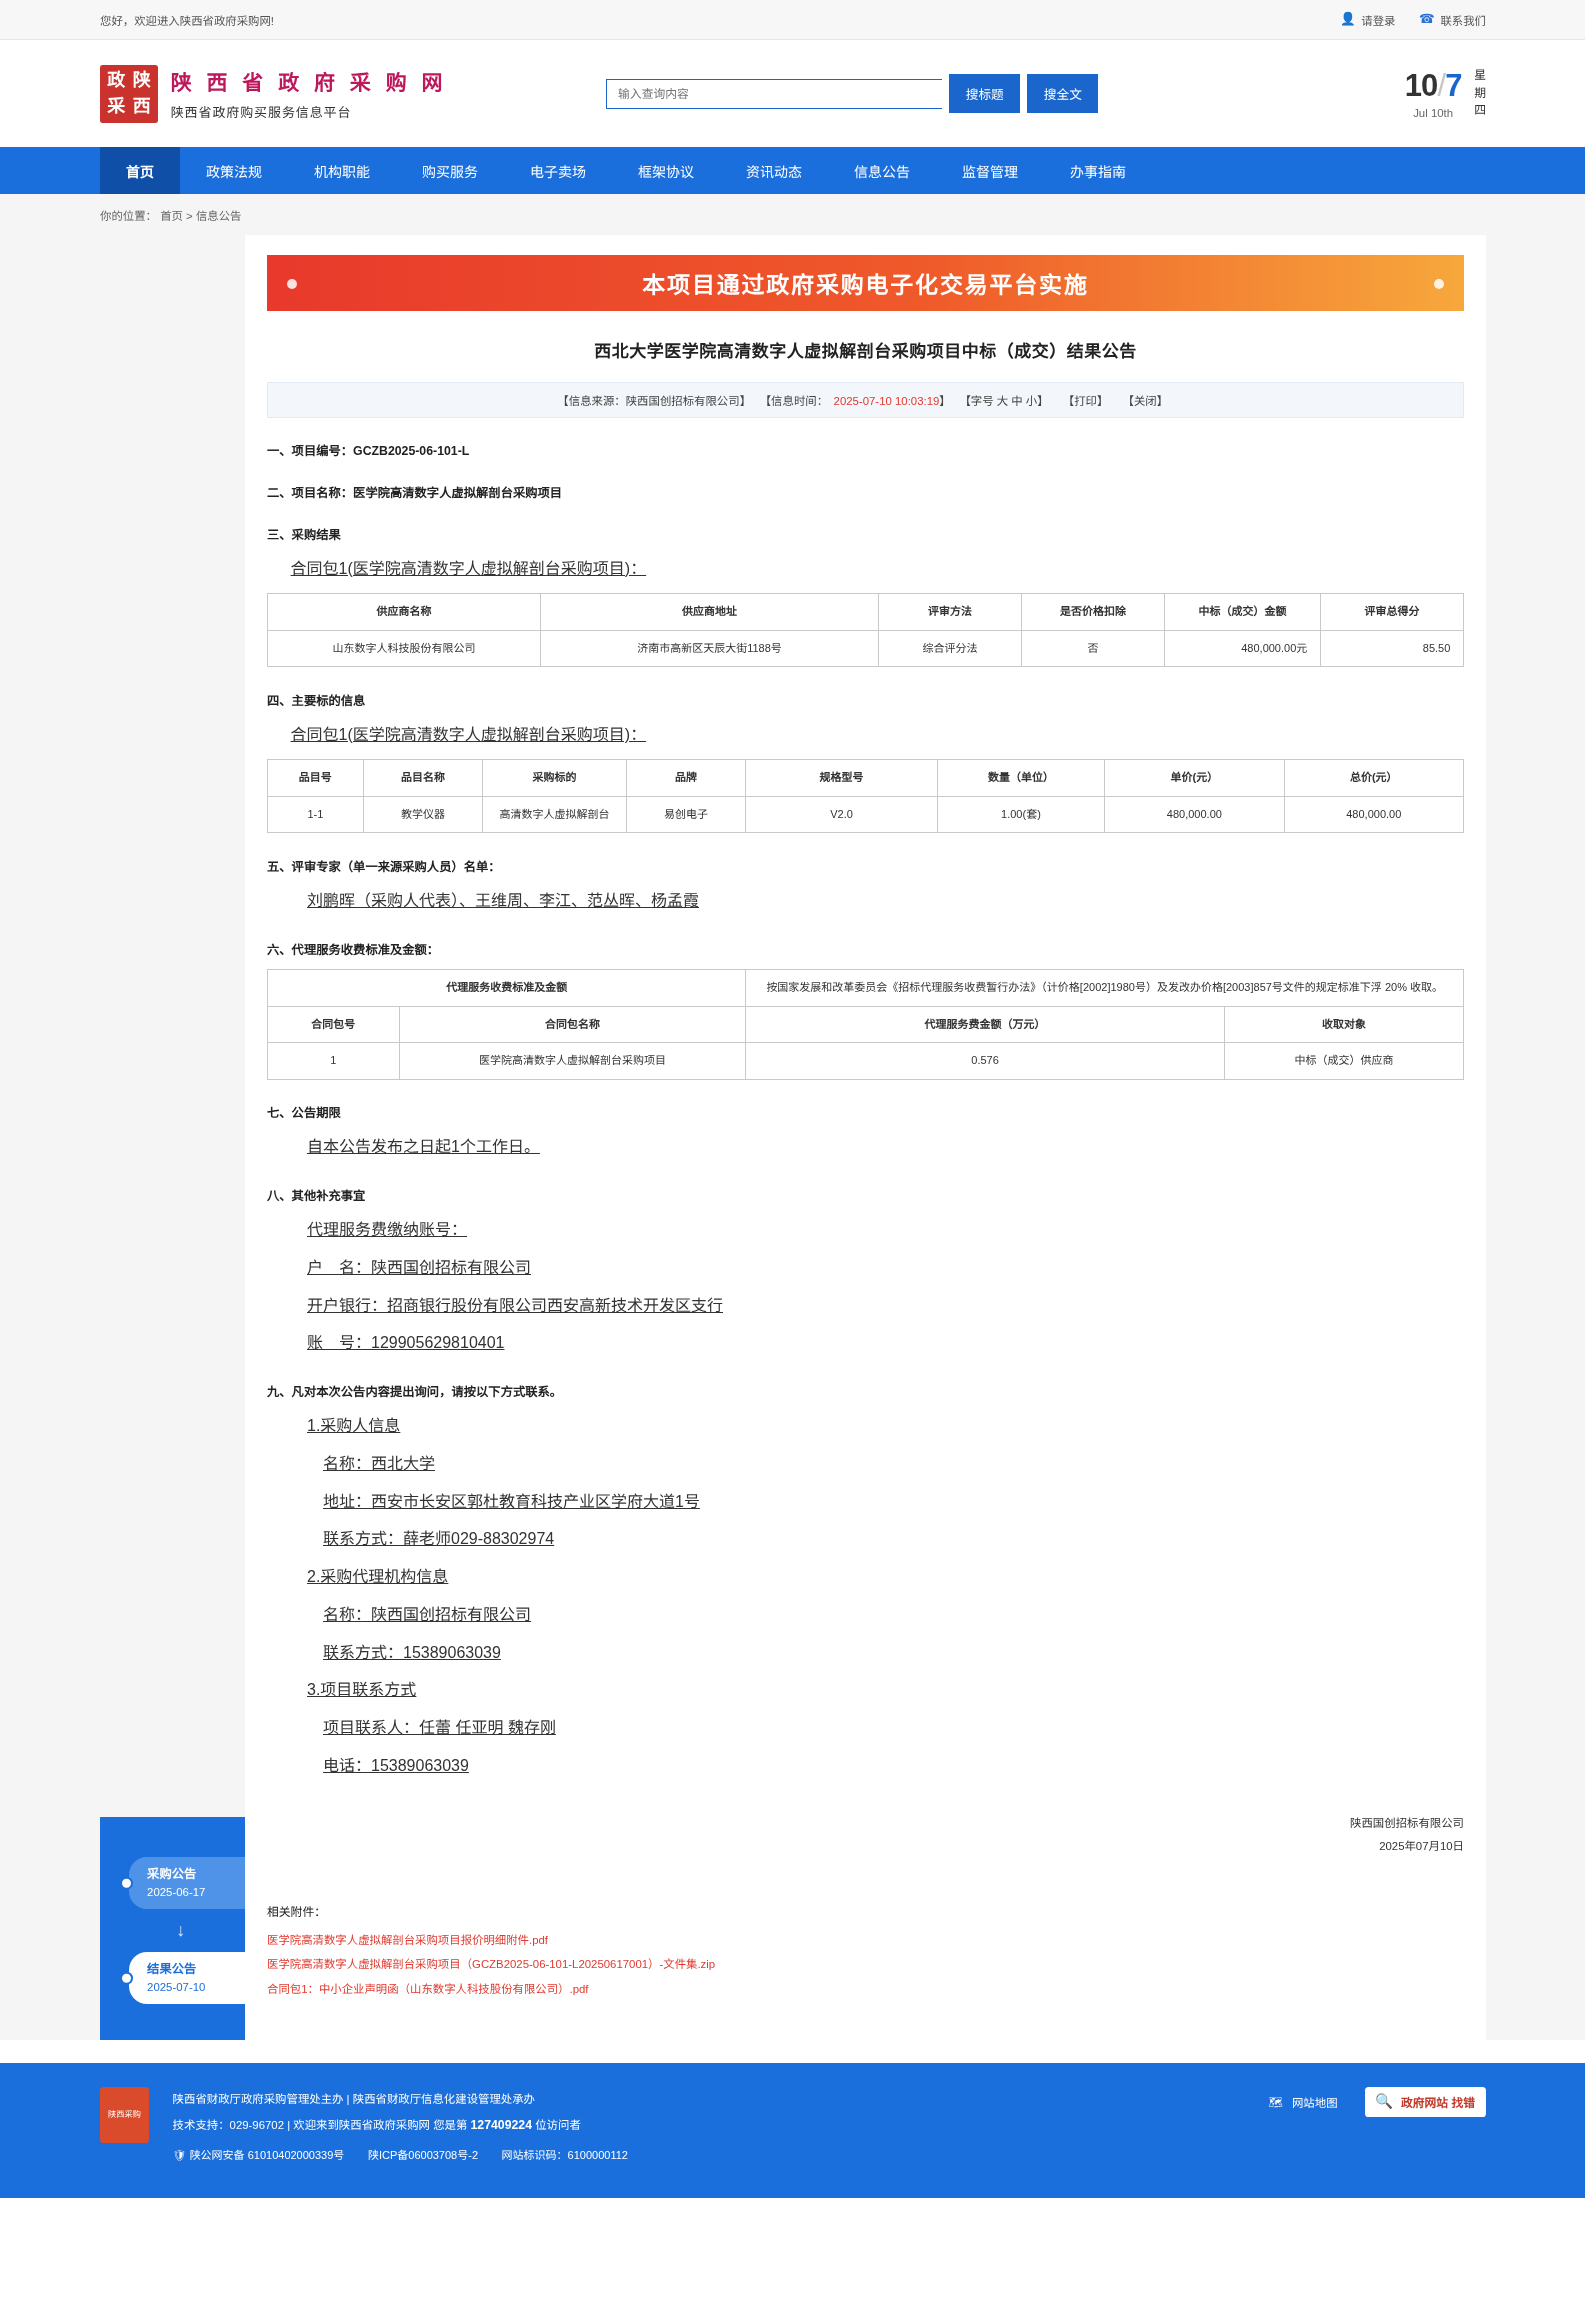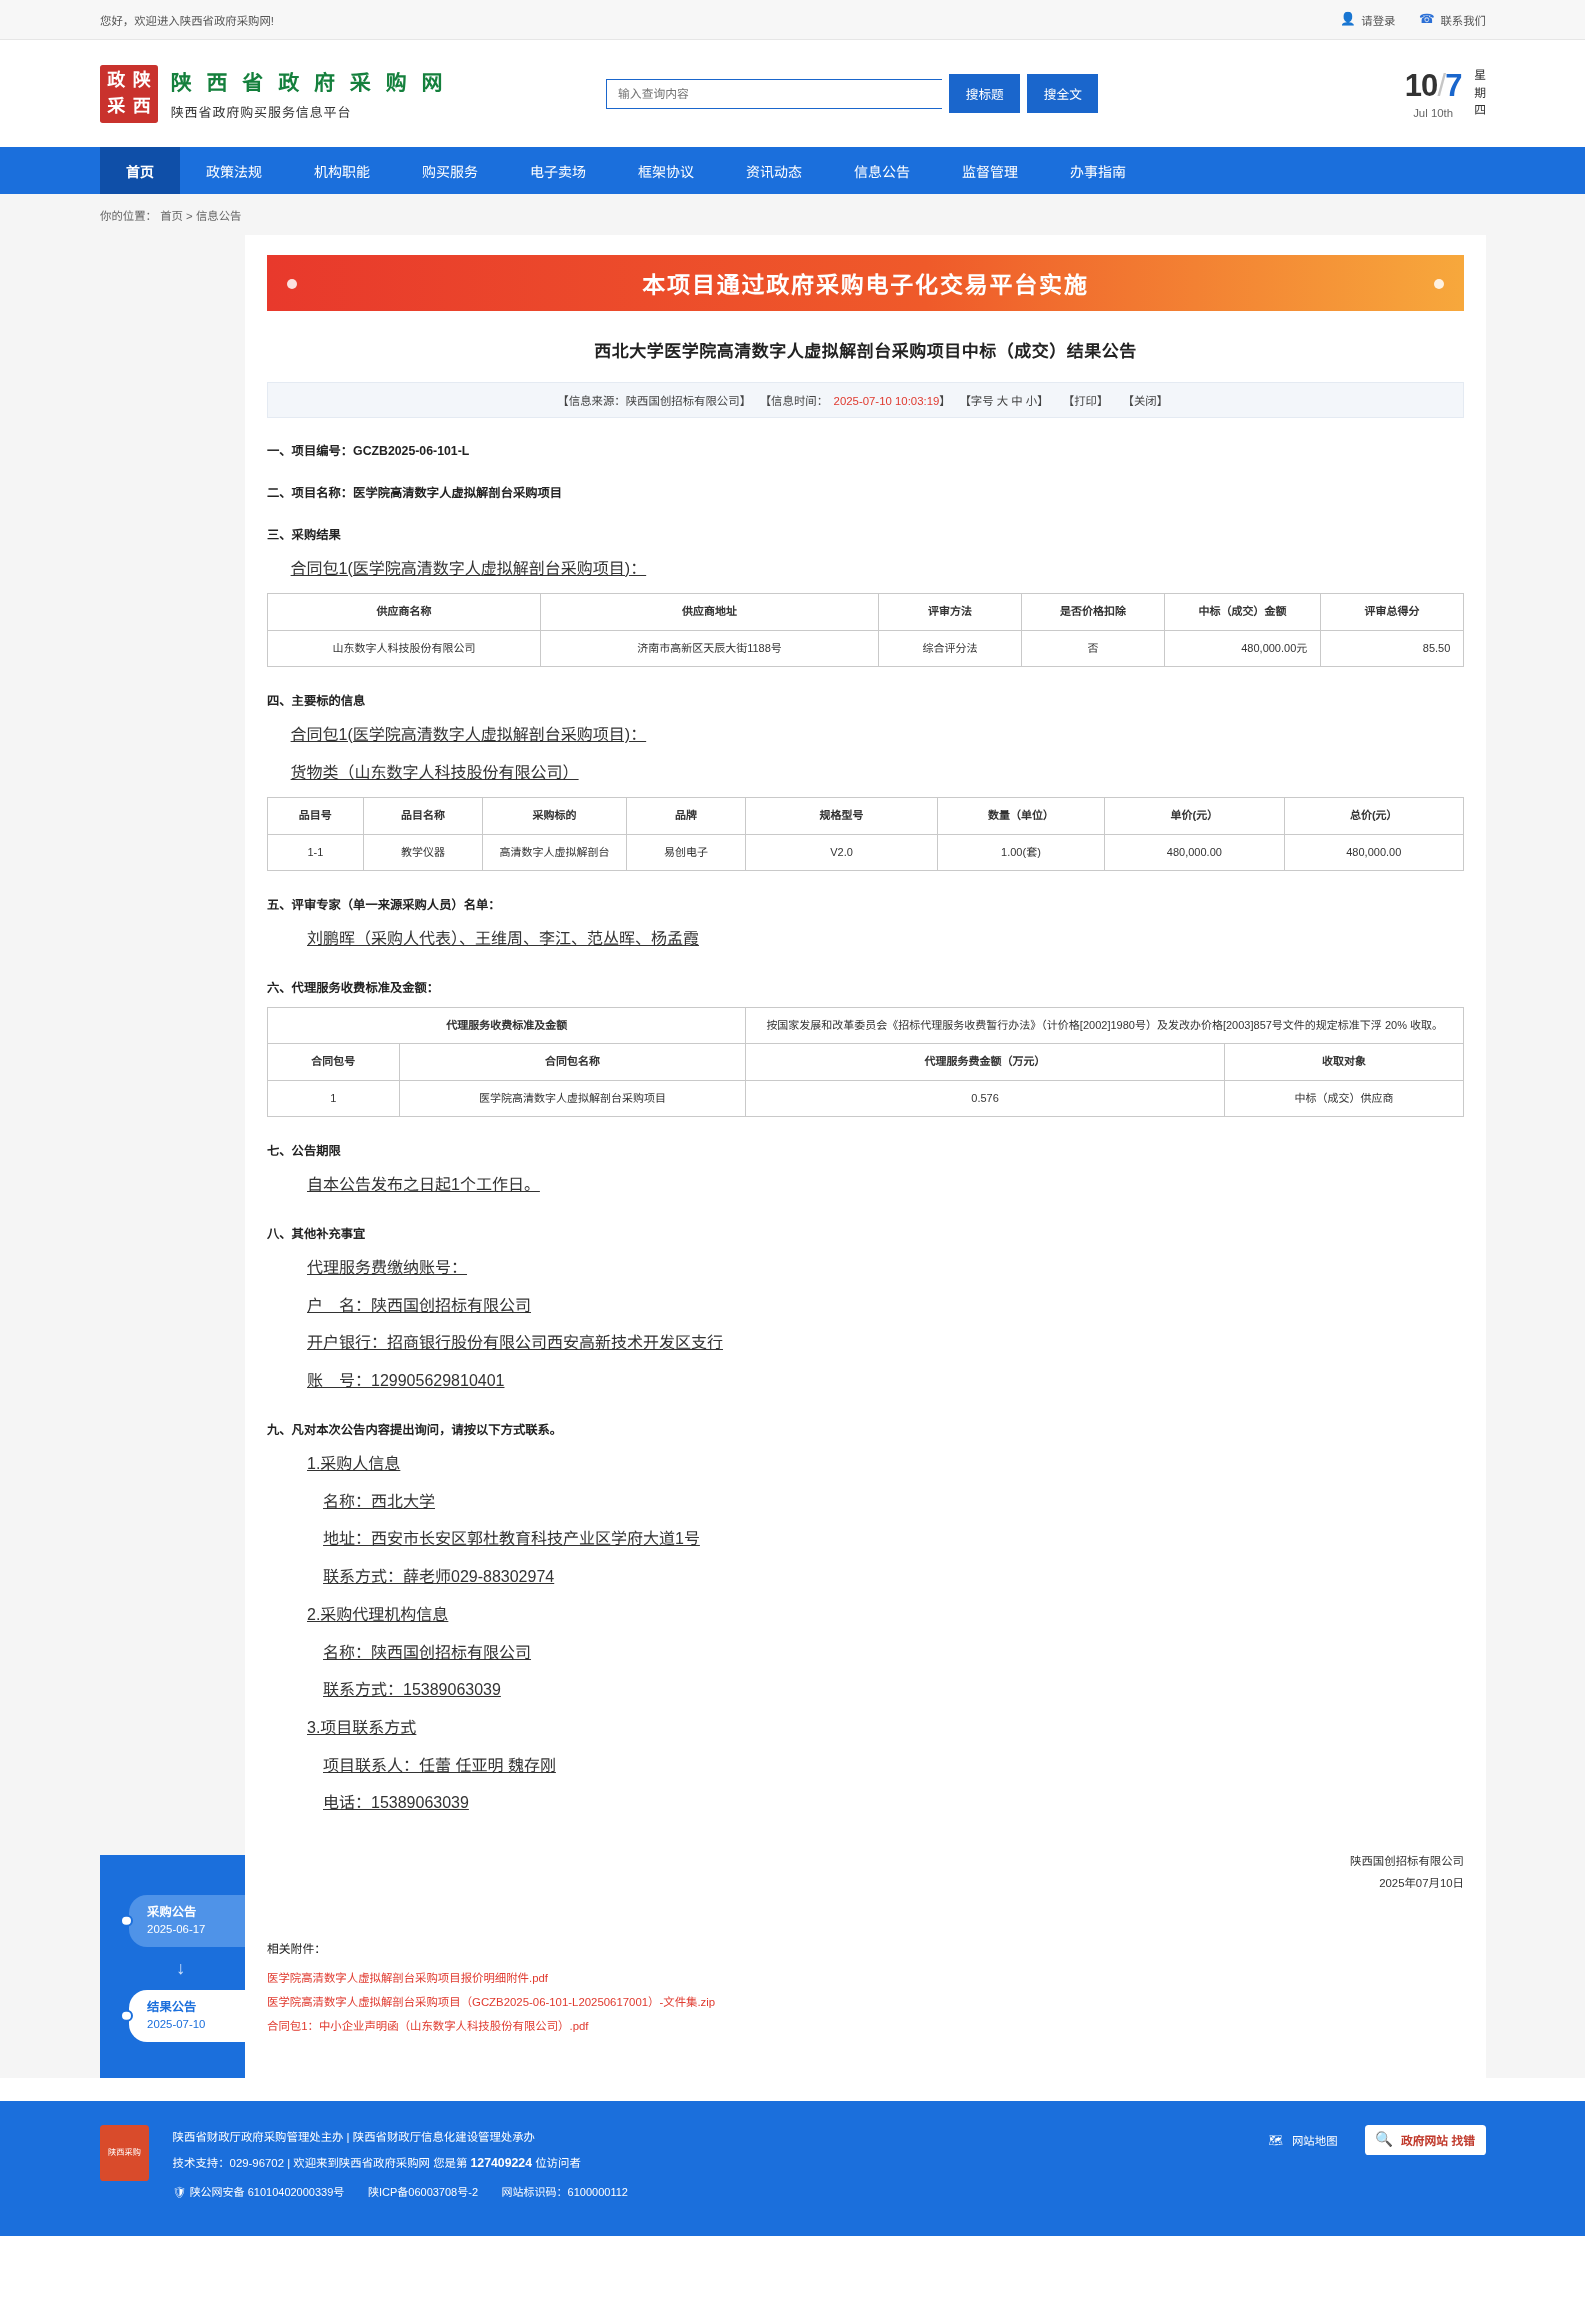--- a/index.html
+++ b/index.html
@@ -27,21 +27,21 @@
   .header {
     height:107px; display:flex; align-items:center; padding:0 100px; background:#fff;
   }
   .logo-wrap { display:flex; align-items:center; gap:12.7px; }
   .logo-mark {
     width:58px; height:58px; background:#c9322d; color:#fff; border-radius:2.7px;
     display:grid; grid-template-columns:1fr 1fr; align-items:center; justify-items:center;
     font-size:18px; font-weight:bold; line-height:1.05; padding:3.6px;
     font-family:"DejaVu Sans","Liberation Sans",sans-serif;
   }
-  .logo-text .l1 { font-size:21px; font-weight:bold; letter-spacing:4.5px; color:#15803d; }
+  .logo-text .l1 { font-size:21px; font-weight:bold; letter-spacing:4.5px; color:#be185d; }
   .logo-text .l2 { font-size:13px; color:#333; margin-top:6.4px; letter-spacing:0.9px;}
   .search-area { margin-left:159px; display:flex; align-items:center; }
   .search-input {
     width:336px; height:30px; border:1.8px solid #1a66cc; border-right:none;
     padding:0 11px; font-size:11.8px; outline:none; color:#333; background:#fff;
   }
   .btn-search {
     height:39px; padding:0 16.4px; background:#1a66cc; color:#fff; border:none;
     font-size:12.7px; cursor:pointer; margin-left:7.3px;
   }
@@ -284,21 +284,20 @@
           <td>综合评分法</td>
           <td>否</td>
           <td class="right">480,000.00元</td>
           <td class="right">85.50</td>
         </tr>
       </tbody>
         </table>
 
       <div class="sec">四、主要标的信息</div>
       <div class="p">合同包1(医学院高清数字人虚拟解剖台采购项目)：</div>
-      <div class="p">货物类（山东数字人科技股份有限公司）</div>
       <table class="tb">
         <tbody>
             <tr>
           <th style="width:8%">品目号</th>
           <th style="width:10%">品目名称</th>
           <th style="width:12%">采购标的</th>
           <th style="width:10%">品牌</th>
           <th style="width:16%">规格型号</th>
           <th style="width:14%">数量（单位）</th>
           <th style="width:15%">单价(元）</th>

